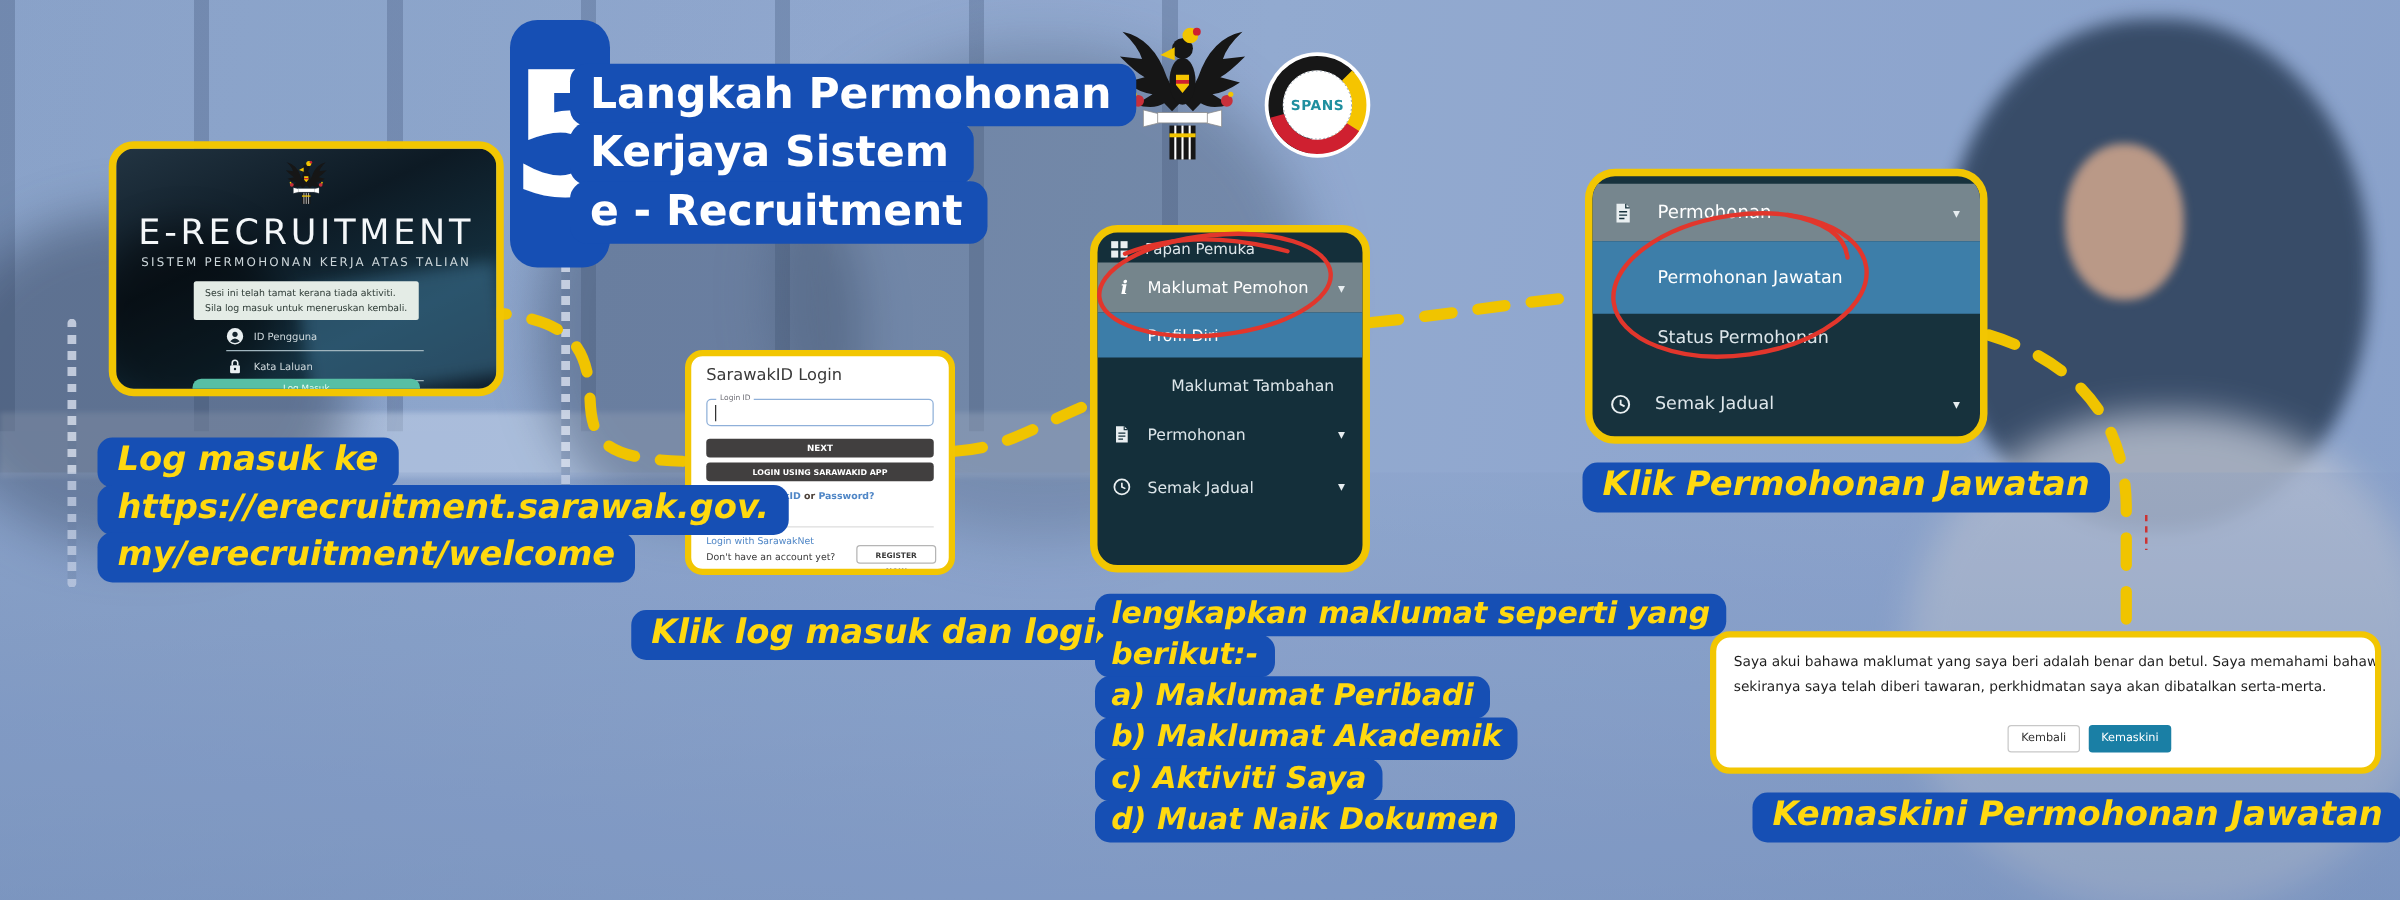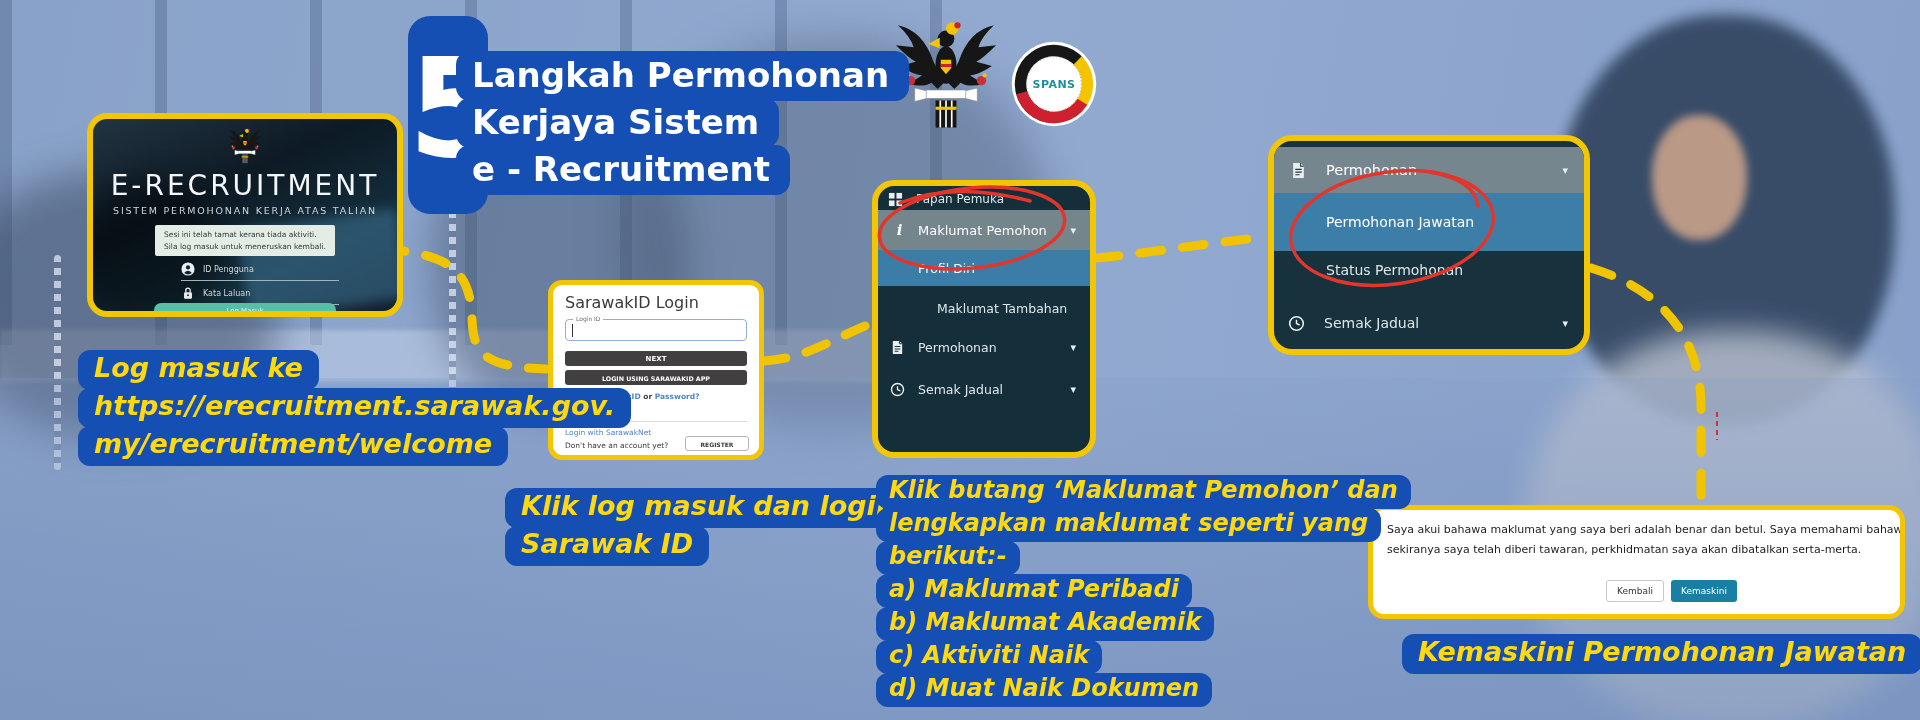--- a/index.html
+++ b/index.html
@@ -60,21 +60,21 @@
     color:#2f3c37;font-size:7.5px;line-height:1.55;padding:4px 9px;border-radius:2px;}
   .erec-field{position:absolute;left:88px;width:158px;height:20px;border-bottom:1px solid #9fb4bd;}
   .erec-field .fi{position:absolute;left:0;top:1px;width:14px;height:14px;}
   .erec-field .fl{position:absolute;left:22px;top:4px;font-size:8px;color:#cfd9dd;}
   .erec-btn{position:absolute;left:50%;transform:translateX(-50%);top:184px;width:182px;height:14px;background:#57bfa5;
     border:none;border-radius:8px;color:#ecfcf6;font-size:7px;line-height:14px;text-align:center;font-family:inherit;}
 
   
   #panel-sid{left:548px;top:280px;width:216px;height:180px;background:#fff;border-width:5px;border-radius:14px;
     color:#3c3c3c;}
-  .sid-head{position:absolute;left:12px;top:8px;font-size:16px;color:#3a3a3a;}
+  .sid-head{position:absolute;left:12px;top:8px;font-size:13px;color:#3a3a3a;}
   .sid-input{position:absolute;left:12px;top:34px;width:182px;height:22px;border:1.5px solid #8fb0d9;border-radius:4px;background:#fff;}
   .sid-input .lab{position:absolute;left:7px;top:-5px;background:#fff;padding:0 3px;font-size:6px;color:#6c6c74;}
   .sid-input .caret{position:absolute;left:6px;top:4px;width:1px;height:13px;background:#333;}
   .sid-btn{position:absolute;left:12px;width:182px;height:15px;background:#413f3f;border:none;border-radius:3px;
     color:#fff;font-weight:700;text-align:center;font-family:inherit;}
   .sid-next{top:66px;font-size:7px;line-height:15px;}
   .sid-app{top:85px;font-size:6.3px;line-height:15px;}
   .sid-small{position:absolute;left:12px;font-size:7.5px;color:#4c4038;}
   .sid-link{color:#4f86c6;text-decoration:none;}
   .sid-hr{position:absolute;left:12px;right:12px;top:136px;border-top:1px solid #ddd;}
@@ -339,30 +339,31 @@
     </div>
   </div>
 
   <div class="cap" id="cap-step1">
     <span class="cap-line">Log masuk ke</span>
     <span class="cap-line">https://erecruitment.sarawak.gov.</span>
     <span class="cap-line">my/erecruitment/welcome</span>
   </div>
   <div class="cap" id="cap-step2">
     <span class="cap-line">Klik log masuk dan login</span>
-    <span class="cap-line">Sarawak ID</span>
   </div>
   <div class="cap" id="cap-step3">
-    <span class="cap-line">Klik butang ‘Maklumat Pemohon’ dan</span>
     <span class="cap-line">lengkapkan maklumat seperti yang</span>
     <span class="cap-line">berikut:-</span>
     <span class="cap-line">a) Maklumat Peribadi</span>
     <span class="cap-line">b) Maklumat Akademik</span>
-    <span class="cap-line">c) Aktiviti Naik</span>
+    <span class="cap-line">c) Aktiviti Saya</span>
     <span class="cap-line">d) Muat Naik Dokumen</span>
+  </div>
+  <div class="cap" id="cap-step4">
+    <span class="cap-line">Klik Permohonan Jawatan</span>
   </div>
   <div class="cap" id="cap-step5">
     <span class="cap-line">Kemaskini Permohonan Jawatan</span>
   </div>
 
   <svg class="overlay" id="annotations">
     <g fill="none" stroke="#e2362c" stroke-width="3.5" stroke-linecap="round">
       <ellipse cx="972" cy="228" rx="93" ry="40" transform="rotate(-6 972 228)"></ellipse>
       <path d="M 900 203 q 55 -22 130 -2"></path>
       <ellipse cx="1392" cy="228" rx="102" ry="56" transform="rotate(-8 1392 228)"></ellipse>

